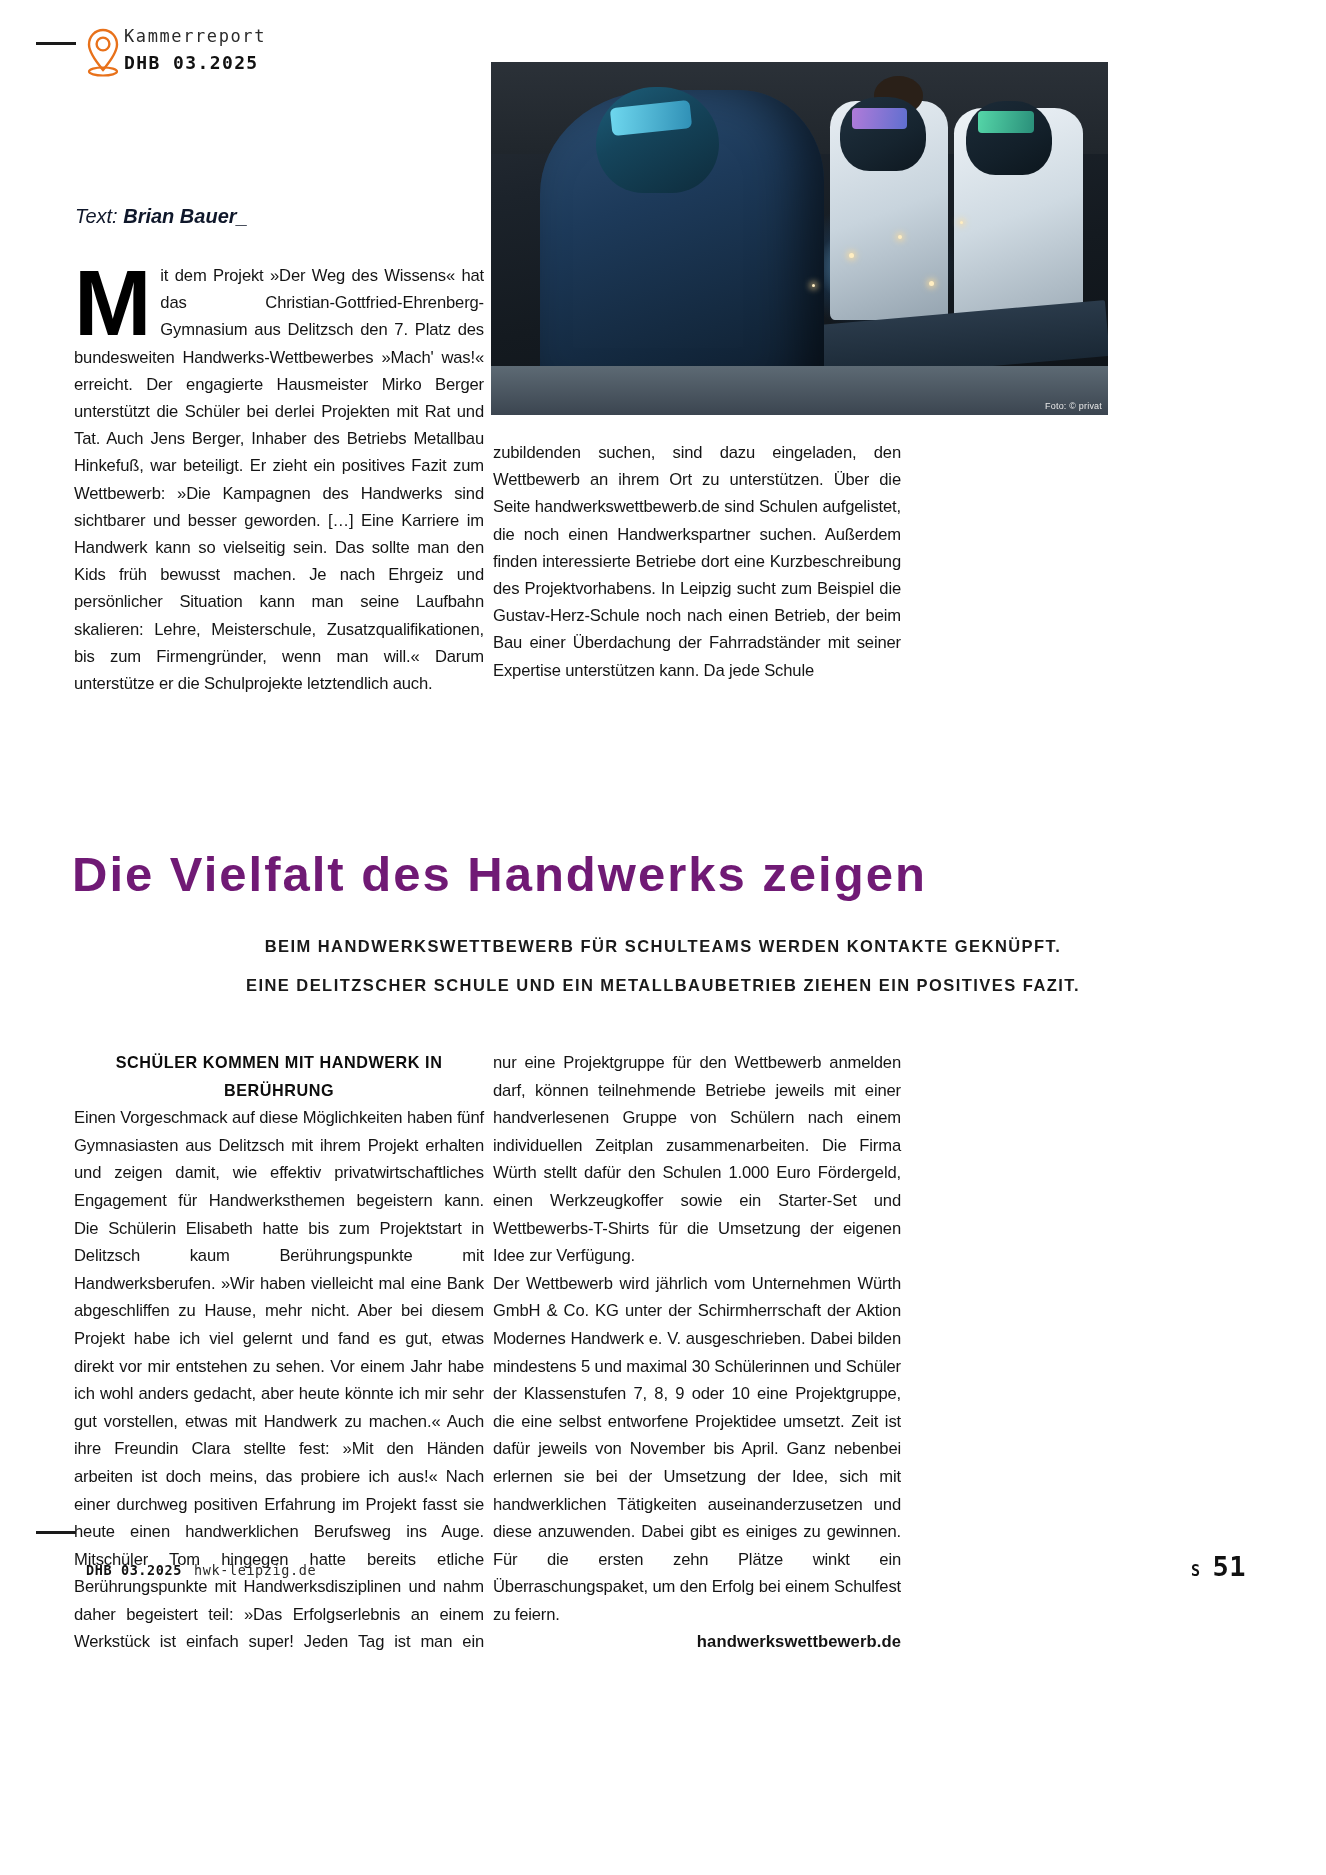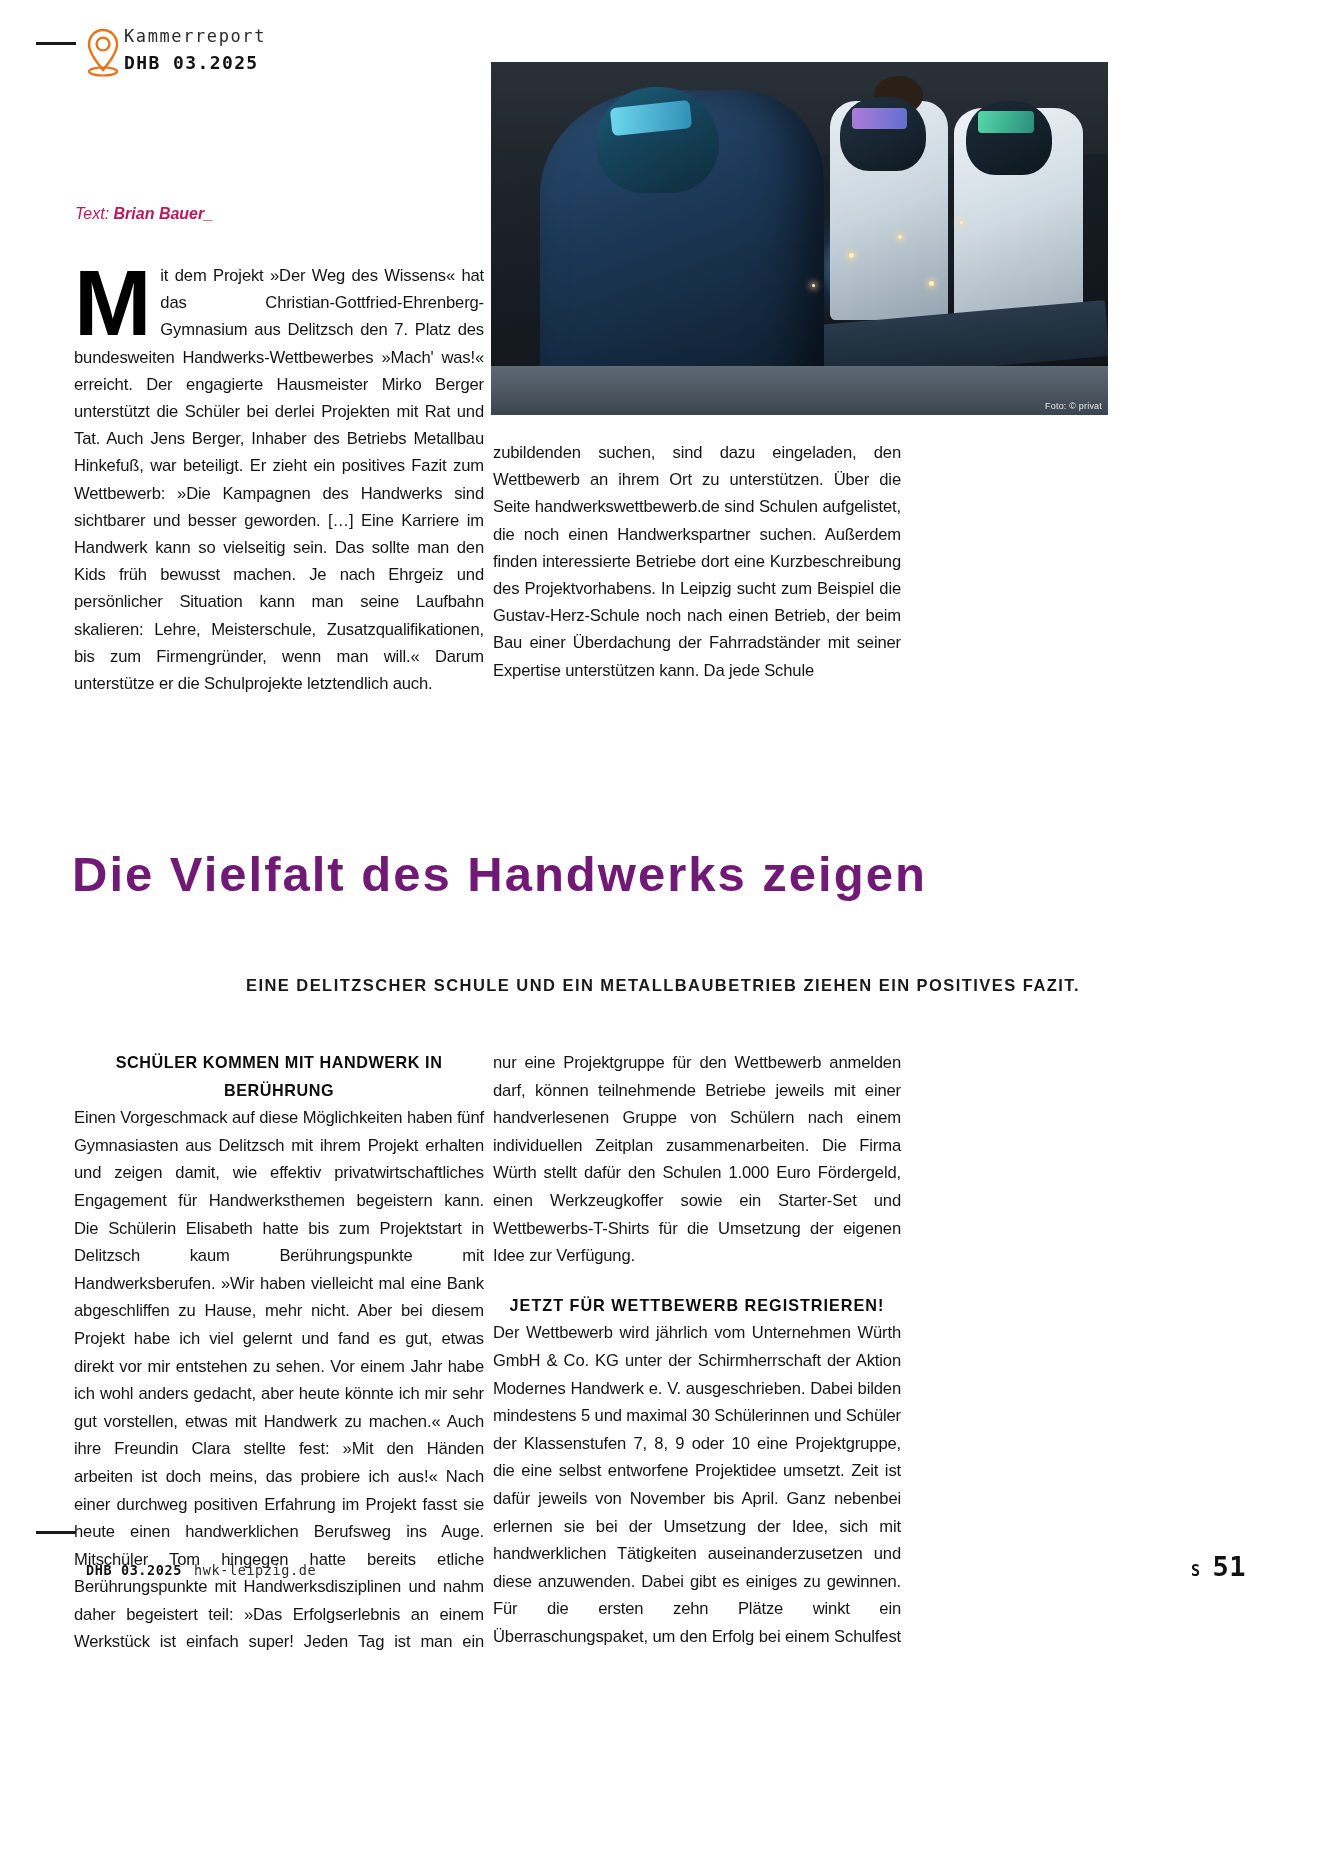--- a/index.html
+++ b/index.html
@@ -199,23 +199,23 @@
     color: #e9e9e9;
     font-family: "Liberation Sans", sans-serif;
     letter-spacing: 0.2px;
   }
 
   
   .byline {
     position: absolute;
     left: 75px;
     top: 205px;
-    font-size: 16px;
+    font-size: 20px;
     font-style: italic;
-    color: #be185d;
+    color: #0f172a;
     font-family: "Liberation Sans", sans-serif;
   }
   .byline b { font-weight: 700; font-style: italic; }
 
   
   .intro-col-left {
     position: absolute;
     left: 74px;
     top: 262px;
     width: 410px;
@@ -396,30 +396,30 @@
   </div>
 
   <div class="intro-col-left">
     <span class="dropcap">M</span><span>it dem Projekt »Der Weg des Wissens« hat das Christian-Gottfried-Ehrenberg-Gymnasium aus Delitzsch den 7. Platz des bundesweiten Handwerks-Wettbewerbes »Mach' was!« erreicht. Der engagierte Hausmeister Mirko Berger unterstützt die Schüler bei derlei Projekten mit Rat und Tat. Auch Jens Berger, Inhaber des Betriebs Metallbau Hinkefuß, war beteiligt. Er zieht ein positives Fazit zum Wettbewerb: »Die Kampagnen des Handwerks sind sichtbarer und besser geworden. […] Eine Karriere im Handwerk kann so vielseitig sein. Das sollte man den Kids früh bewusst machen. Je nach Ehrgeiz und persönlicher Situation kann man seine Laufbahn skalieren: Lehre, Meisterschule, Zusatzqualifikationen, bis zum Firmengründer, wenn man will.« Darum unterstütze er die Schulprojekte letztendlich auch.</span>
   </div>
 
   <div class="intro-col-right">zubildenden suchen, sind dazu eingeladen, den Wettbewerb an ihrem Ort zu unterstützen. Über die Seite handwerkswettbewerb.de sind Schulen aufgelistet, die noch einen Handwerkspartner suchen. Außerdem finden interessierte Betriebe dort eine Kurzbeschreibung des Projektvorhabens. In Leipzig sucht zum Beispiel die Gustav-Herz-Schule noch nach einen Betrieb, der beim Bau einer Überdachung der Fahrradständer mit seiner Expertise unterstützen kann. Da jede Schule</div>
 
   <div class="headline">Die Vielfalt des Handwerks zeigen</div>
 
+  <div class="subhead subhead-1">BEIM HANDWERKSWETTBEWERB FÜR SCHULTEAMS WERDEN KONTAKTE GEKNÜPFT.</div>
   <div class="subhead subhead-2">EINE DELITZSCHER SCHULE UND EIN METALLBAUBETRIEB ZIEHEN EIN POSITIVES FAZIT.</div>
 
   <div class="body-col left">
     <div class="sect-head">SCHÜLER KOMMEN MIT HANDWERK IN BERÜHRUNG</div>
     <p>Einen Vorgeschmack auf diese Möglichkeiten haben fünf Gymnasiasten aus Delitzsch mit ihrem Projekt erhalten und zeigen damit, wie effektiv privatwirtschaftliches Engagement für Handwerksthemen begeistern kann. Die Schülerin Elisabeth hatte bis zum Projektstart in Delitzsch kaum Berührungspunkte mit Handwerksberufen. »Wir haben vielleicht mal eine Bank abgeschliffen zu Hause, mehr nicht. Aber bei diesem Projekt habe ich viel gelernt und fand es gut, etwas direkt vor mir entstehen zu sehen. Vor einem Jahr habe ich wohl anders gedacht, aber heute könnte ich mir sehr gut vorstellen, etwas mit Handwerk zu machen.« Auch ihre Freundin Clara stellte fest: »Mit den Händen arbeiten ist doch meins, das probiere ich aus!« Nach einer durchweg positiven Erfahrung im Projekt fasst sie heute einen handwerklichen Berufsweg ins Auge. Mitschüler Tom hingegen hatte bereits etliche Berührungspunkte mit Handwerksdisziplinen und nahm daher begeistert teil: »Das Erfolgserlebnis an einem Werkstück ist einfach super! Jeden Tag ist man ein Stück weiter und sieht, was man geleistet hat!« Betriebe, die direkt den Kontakt zu potenziellen Aus-</p>
   </div>
 
   <div class="body-col right">
     <p>nur eine Projektgruppe für den Wettbewerb anmelden darf, können teilnehmende Betriebe jeweils mit einer handverlesenen Gruppe von Schülern nach einem individuellen Zeitplan zusammenarbeiten. Die Firma Würth stellt dafür den Schulen 1.000 Euro Fördergeld, einen Werkzeugkoffer sowie ein Starter-Set und Wettbewerbs-T-Shirts für die Umsetzung der eigenen Idee zur Verfügung.</p>
-    <div class="sect-head spaced">JETZT FÜR WETTBEWERB REGISTRIEREN!</div>
     <p>Der Wettbewerb wird jährlich vom Unternehmen Würth GmbH &amp; Co. KG unter der Schirmherrschaft der Aktion Modernes Handwerk e. V. ausgeschrieben. Dabei bilden mindestens 5 und maximal 30 Schülerinnen und Schüler der Klassenstufen 7, 8, 9 oder 10 eine Projektgruppe, die eine selbst entworfene Projektidee umsetzt. Zeit ist dafür jeweils von November bis April. Ganz nebenbei erlernen sie bei der Umsetzung der Idee, sich mit handwerklichen Tätigkeiten auseinanderzusetzen und diese anzuwenden. Dabei gibt es einiges zu gewinnen. Für die ersten zehn Plätze winkt ein Überraschungspaket, um den Erfolg bei einem Schulfest zu feiern.</p>
     <div class="url-line">handwerkswettbewerb.de</div>
   </div>
 
   <div class="footer">
     <div class="footer-rule"></div>
     <div class="footer-left">
       <span class="issue-tag">DHB 03.2025</span><span class="site">hwk-leipzig.de</span>
     </div>
     <div class="footer-right">

